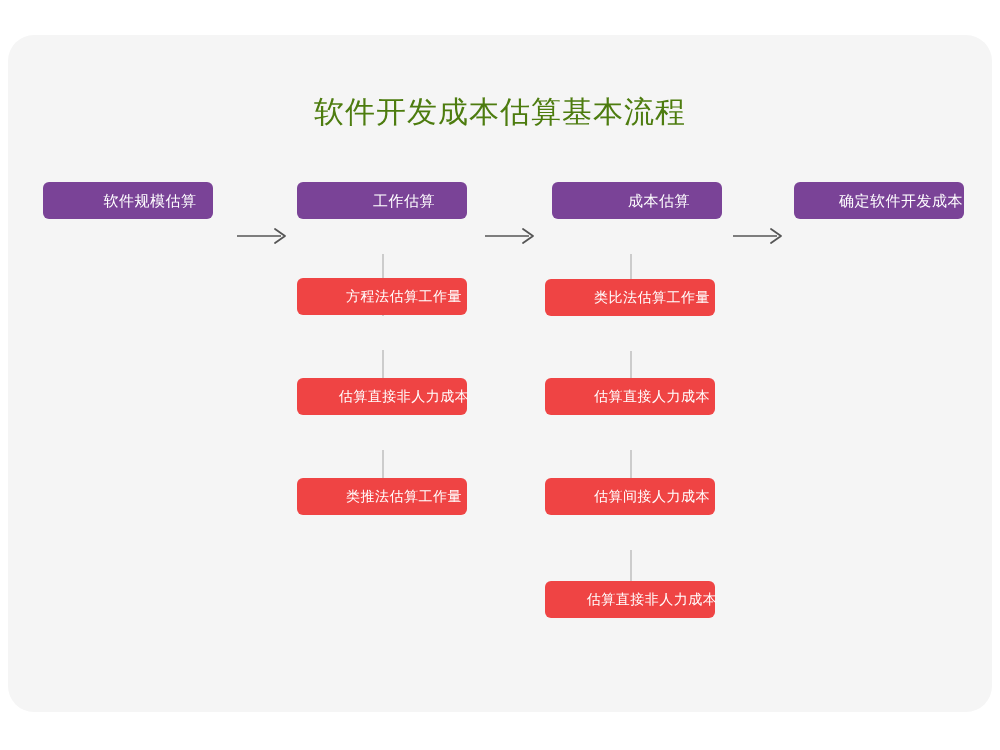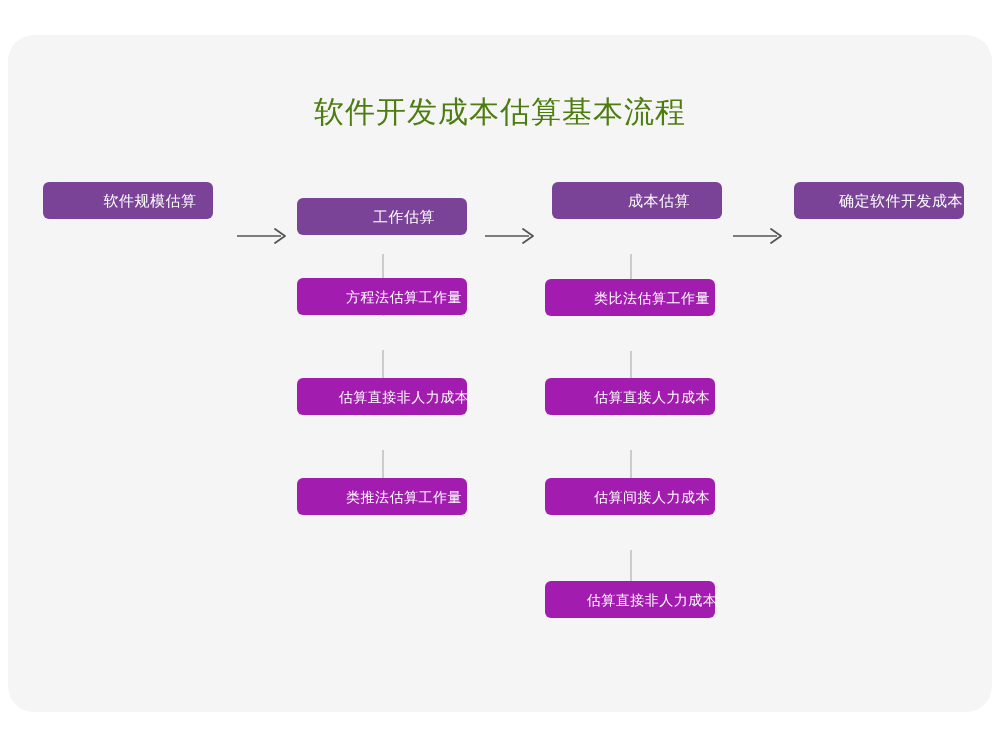--- a/index.html
+++ b/index.html
@@ -52,22 +52,23 @@
     white-space: nowrap;
     letter-spacing: 0.5px;
     padding-left: 44px;
   }
 
   .node.primary {
     background: #7a4397;
   }
 
   .node.secondary {
-    background: #a21caf;
+    background: #ef4444;
     font-size: 14px;
+    font-family: Liberation Mono, monospace;
   }
 
   
   .vline {
     position: absolute;
     width: 2px;
     background: #cccccc;
   }
 
   .harrow {
@@ -110,21 +111,21 @@
 
   <div class="harrow" style="left:723px; top:190px; width:56px;">
     <svg width="56" height="22" viewBox="0 0 56 22">
       <path d="M2 11 H46" stroke="#555555" stroke-width="1.6" fill="none"></path>
       <path d="M40 4 L50 11 L40 18" stroke="#555555" stroke-width="1.8" fill="none" stroke-linecap="round" stroke-linejoin="round"></path>
     </svg>
   </div>
 
   <div class="node primary" style="left:35px; top:147px;">软件规模估算</div>
 
-  <div class="node primary" style="left:289px; top:147px;margin-top:16px;">工作估算</div>
+  <div class="node primary" style="left:289px; top:147px;">工作估算</div>
 
   <div class="node primary" style="left:544px; top:147px;">成本估算</div>
 
   <div class="node primary" style="left:786px; top:147px;">确定软件开发成本</div>
 
   <div class="node secondary" style="left:289px; top:243px;">方程法估算工作量</div>
 
   <div class="node secondary" style="left:289px; top:343px;">估算直接非人力成本</div>
 
   <div class="node secondary" style="left:289px; top:443px;">类推法估算工作量</div>

